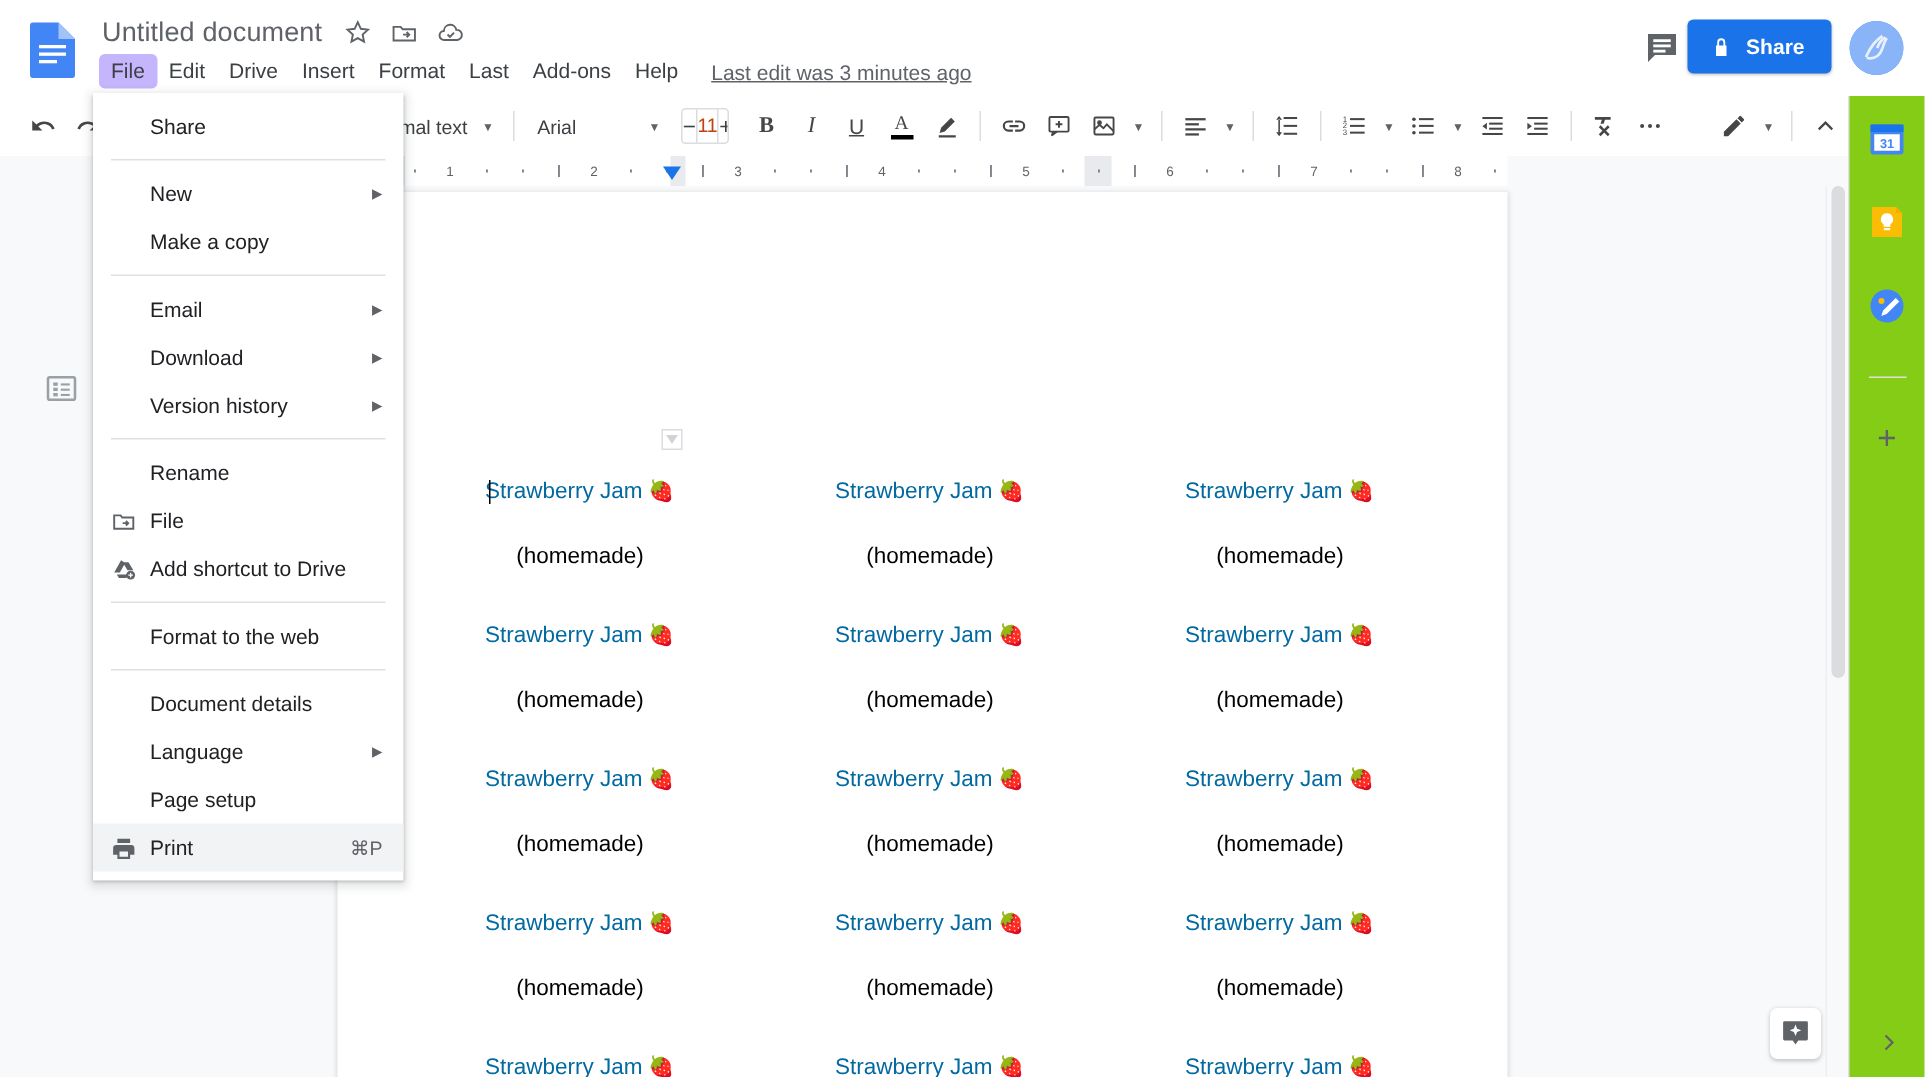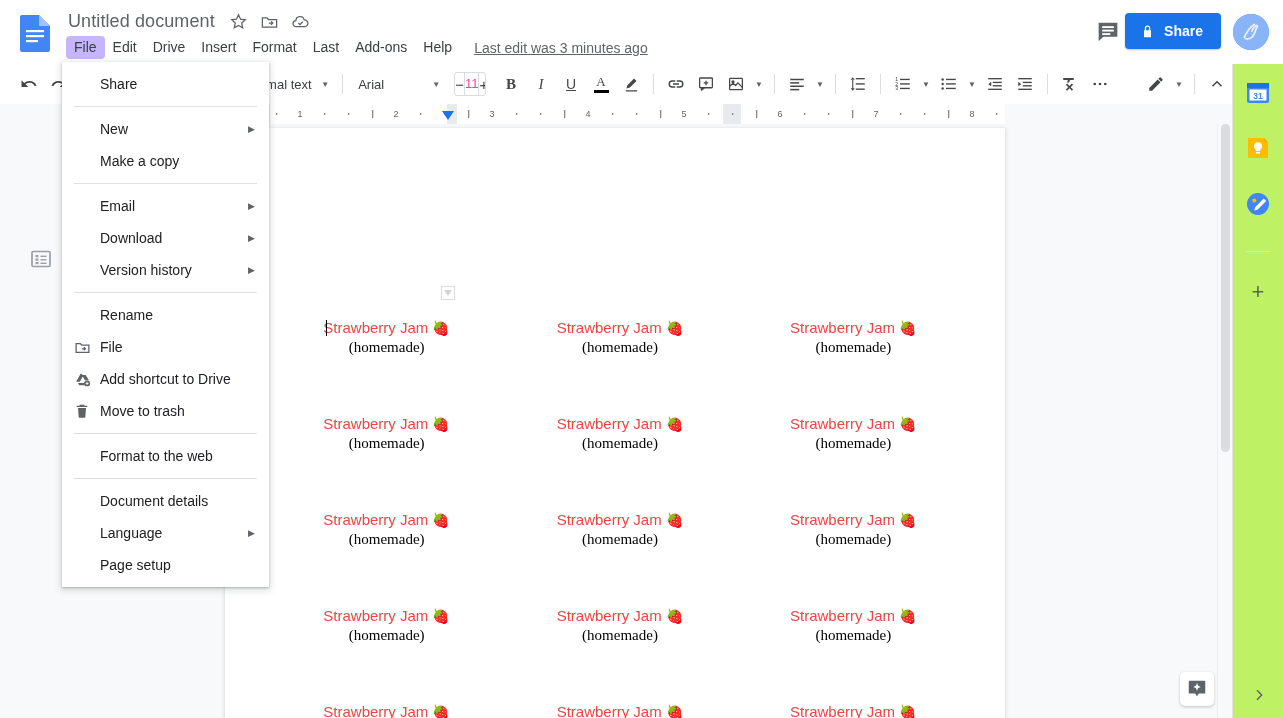--- a/index.html
+++ b/index.html
@@ -72,21 +72,21 @@
         border-radius: 4px; cursor: pointer; color: #444746; flex: none; }
   .tb.wide { width: auto; padding: 0 6px; }
   .tb-sep { width: 1px; height: 20px; background: #dadce0; margin: 0 7px; flex: none; }
   .style-box { display:flex; align-items:center; gap: 6px; padding: 0 6px 0 8px; cursor:pointer;
                border-radius:4px; font-size:13px; color:#3c4043; height:28px; }
   .style-box .caret { font-size: 8px; color:#5f6368; }
   .fontsize-box { display:flex; align-items:center; border:1px solid #dadce0; border-radius:3px;
                   height:24px; overflow:hidden; }
   .fontsize-box .fs-btn { width:26px; height:24px; display:flex; align-items:center; justify-content:center;
                            font-size:15px; color:#3c4043; cursor:pointer; }
-  .fontsize-box .fs-val { width:38px; text-align:center; font-size:13px; color:#ec4899;
+  .fontsize-box .fs-val { width:38px; text-align:center; font-size:13px; color:#c2410c;
                           border-left:1px solid #dadce0; border-right:1px solid #dadce0; line-height:24px; cursor:text;}
   .bold-b { font-weight: bold; font-size: 15px; font-family: "Liberation Serif", serif; }
   .ital-i { font-style: italic; font-size: 15px; font-family: "Liberation Serif", serif; }
   .und-u { text-decoration: underline; font-size: 14px; font-family: "Liberation Sans", sans-serif; }
   .textcolor { display:flex; flex-direction:column; align-items:center; justify-content:center; }
   .textcolor .ltr { font-size: 13px; line-height:12px; font-family:"Liberation Serif", serif; }
   .textcolor .bar { width:15px; height:3px; background:#000; margin-top:2px; }
 
   
   .workspace {
@@ -119,43 +119,43 @@
     background: #fff; display:flex; align-items:center; justify-content:center;
     cursor:pointer;
   }
   .table-handle svg { opacity: .45; }
 
   .label-grid {
     position: absolute; left: 45px; top: 182px; width: 700px;
   }
   .lrow { display: flex; height: 96px; }
   .lcell { width: 264px; text-align: center; padding-top: 8px; position: relative; }
-  .lcell .l1 { font-size: 15px; color: #ef4444; line-height: 19px; white-space: nowrap;
+  .lcell .l1 { font-size: 15px; color: #0369a1; line-height: 19px; white-space: nowrap;
                font-family: "Liberation Sans", sans-serif; }
   .lcell .l2 { font-size: 15px; color: #000; line-height: 19px;
-               font-family: Liberation Serif, serif; }
+               font-family: Liberation Sans, sans-serif; margin-top: 24px; }
   .emoji { font-size: 14px; }
   .caret-bar {
     position: absolute; left: 56px; top: 10px; width: 1.4px; height: 16px; background:#000;
   }
 
   
   .vscroll {
     position: absolute; right: 0px; top: 20px; width: 15px; height: 594px;
     background: #f8f9fa; border-left: 1px solid #eceff1;
   }
   .vscroll .thumb {
     position: absolute; left: 3px; top: 0px; width: 9px; height: 328px;
     background: #dadce0; border-radius: 5px; cursor: pointer;
   }
 
   
   .sidepanel {
     position: absolute; right: 0; top: 64px; width: 51px; height: 654px;
-    background: #bef264; border-left: 1px solid #e0e0e0;
+    background: #84cc16; border-left: 1px solid #e0e0e0;
   }
   .sp-icon {
     position: absolute; left: 13px; width: 24px; height: 24px; cursor: pointer;
     border-radius: 3px; overflow: hidden;
   }
   .sp-div { position: absolute; left: 13px; top: 187px; width: 25px; height: 1px; background: #e0e0e0; }
   .sp-plus {
     position: absolute; left: 13px; top: 216px; width: 24px; height: 24px;
     cursor: pointer; color: #5f6368; display:flex; align-items:center; justify-content:center;
     font-size: 22px; font-weight: 300; line-height: 1;
@@ -702,41 +702,42 @@
     <span class="dd-ico">
       <svg width="17" height="17" viewBox="0 0 24 24" fill="currentColor">
         <path d="M9.5 3.5L3 15h5.3l5.1-9zM11 5.5L15.5 13H21L16.5 5.5z"></path>
         <path d="M5.5 17h11l-2 3.2h-7z"></path>
         <circle cx="18.5" cy="17.5" r="4.2" fill="currentColor"></circle>
         <path d="M18.5 15.3v4.4M16.3 17.5h4.4" stroke="#fff" stroke-width="1.2"></path>
       </svg>
     </span>
     <span class="dd-label">Add shortcut to Drive</span>
   </div>
-  <div class="dd-item">
-    <span class="dd-ico">
-      <svg width="16" height="16" viewBox="0 0 24 24" fill="currentColor">
-        <path d="M9 2.5h6l1 1.5h4v2H4v-2h4zM6 7.5h12l-1 13.5a1 1 0 0 1-1 1H8a1 1 0 0 1-1-1z"></path>
-      </svg>
-    </span>
-    <span class="dd-label">Move to trash</span>
-  </div>
 
   <div class="dd-sep"></div>
 
   <div class="dd-item">
     <span class="dd-label indent">Format to the web</span>
   </div>
 
   <div class="dd-sep"></div>
 
   <div class="dd-item">
     <span class="dd-label indent">Document details</span>
   </div>
   <div class="dd-item">
     <span class="dd-label indent">Language</span>
     <span class="dd-arrow">▶</span>
   </div>
   <div class="dd-item">
     <span class="dd-label indent">Page setup</span>
   </div>
+  <div class="dd-item hl">
+    <span class="dd-ico">
+      <svg width="17" height="17" viewBox="0 0 24 24" fill="currentColor">
+        <path d="M18 7H6V3h12v4zm1 2H5a3 3 0 0 0-3 3v6h4v4h12v-4h4v-6a3 3 0 0 0-3-3zm-3 11H8v-5h8v5z"></path>
+      </svg>
+    </span>
+    <span class="dd-label">Print</span>
+    <span class="dd-shortcut">⌘P</span>
+  </div>
 
 </div>
 
 </body></html>

